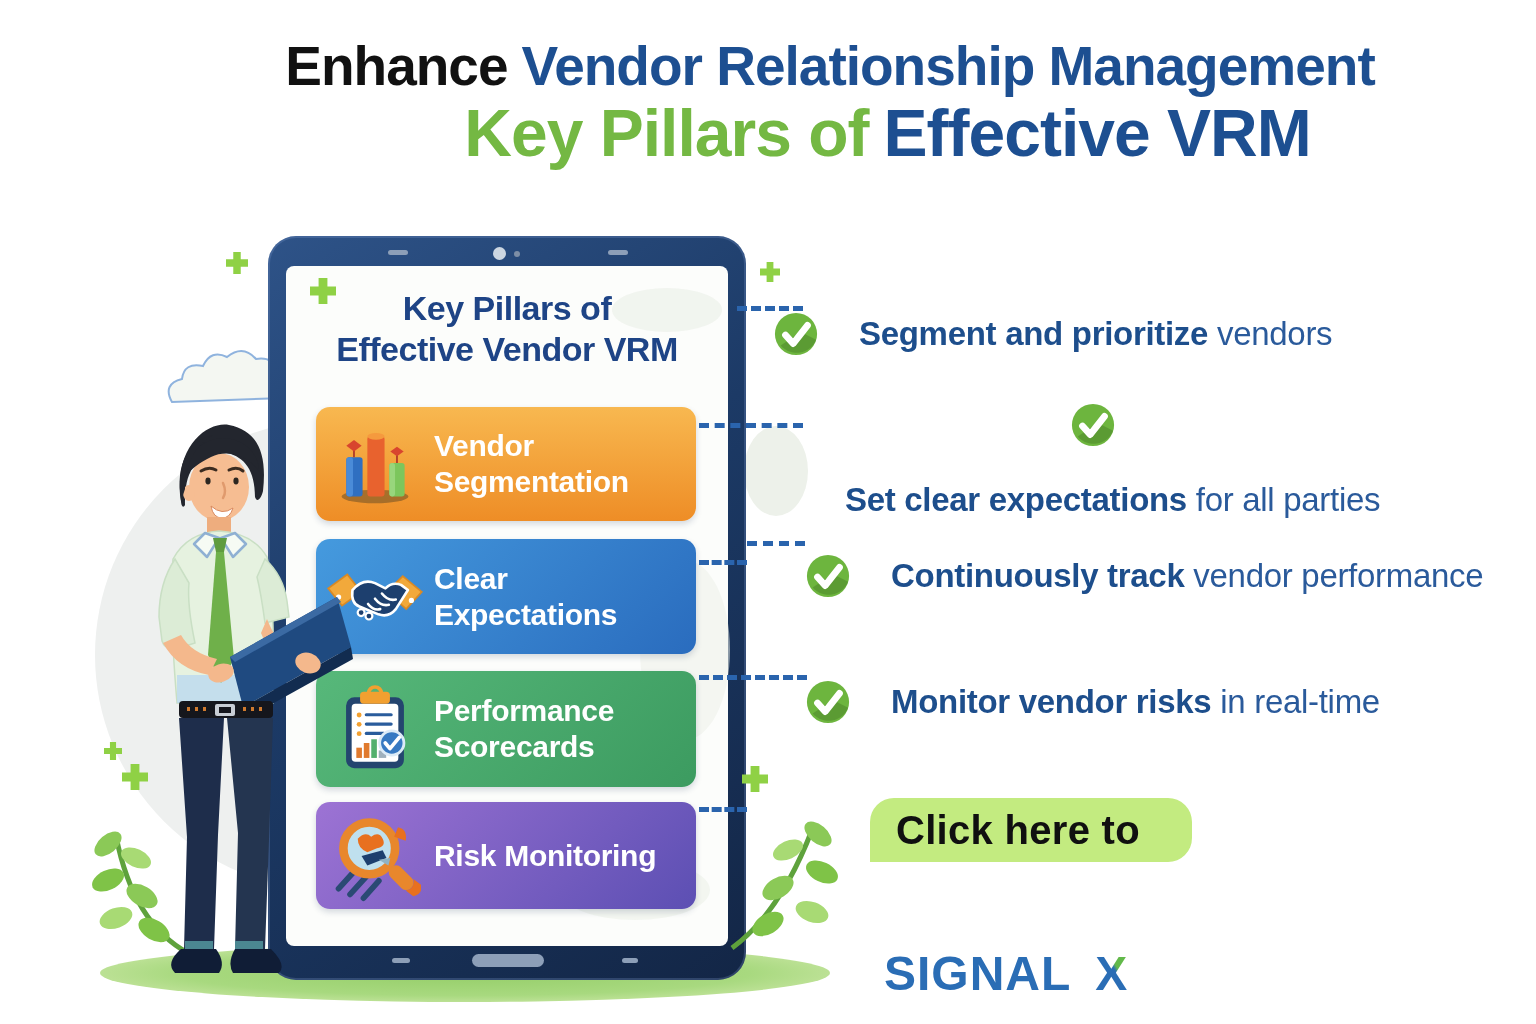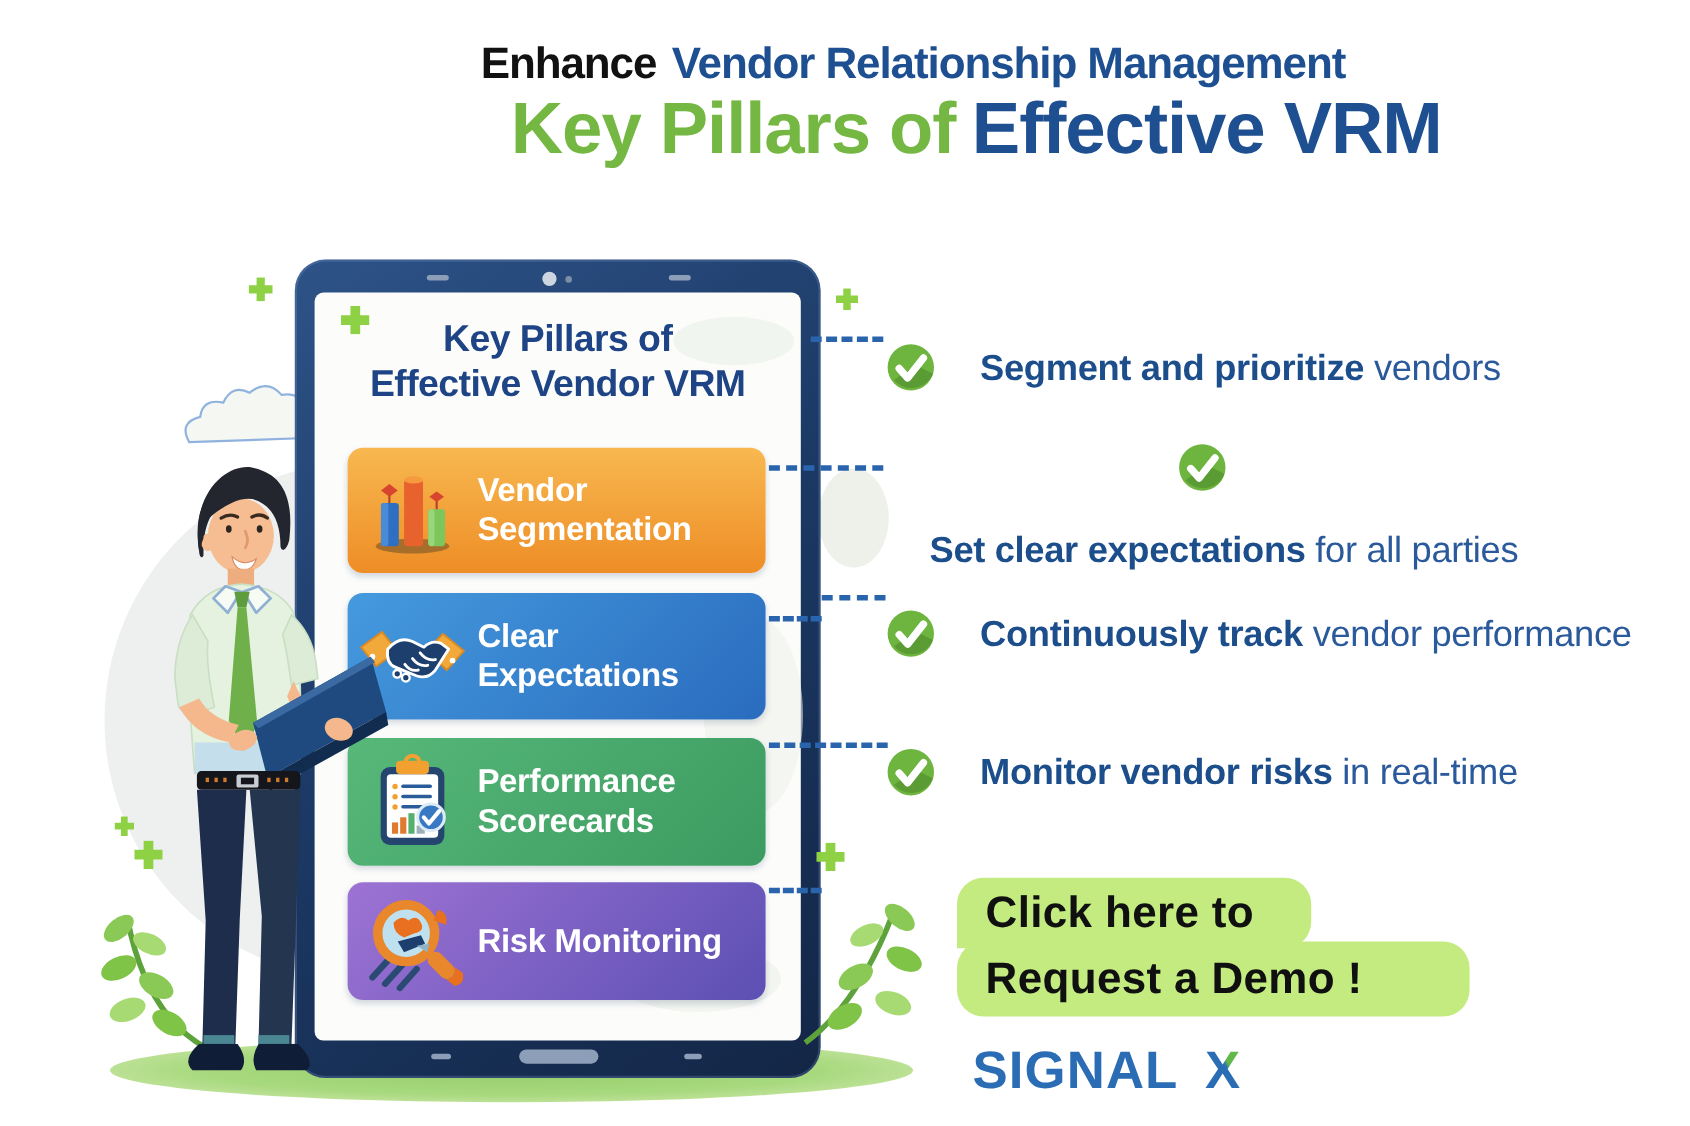--- a/index.html
+++ b/index.html
@@ -5,21 +5,21 @@
   html,body{margin:0;padding:0;}
   body{
     width:1536px;height:1024px;position:relative;overflow:hidden;
     background:#ffffff;
     font-family:"Liberation Sans", sans-serif;
   }
   .abs{position:absolute;}
 
   
   .hdr{left:130px;top:36px;width:1400px;text-align:center;line-height:1.1;}
-  .hdr-line1{font-size:40px;font-weight:700;letter-spacing:-1px;white-space:nowrap;}
+  .hdr-line1{font-size:55px;font-weight:700;letter-spacing:-1px;white-space:nowrap;}
   .hdr-line1 .lead{color:#111111;margin-right:14px;}
   .hdr-line1 .rest{color:#1d4f91;}
   .hdr-line2{font-size:66px;font-weight:700;letter-spacing:-1px;padding-left:115px;white-space:nowrap;}
   .hdr-line2 .lead{color:#74b843;margin-right:15px;}
   .hdr-line2 .rest{color:#1d4f91;}
 
   
   .bg-circle{left:95px;top:420px;width:470px;height:470px;border-radius:50%;background:#eef0ef;}
   .ground{left:100px;top:944px;width:730px;height:58px;border-radius:50%;
     background:radial-gradient(ellipse at center,#94cd68 0%,#a8d97f 55%,#cde8a8 85%,#e9f5d9 100%);}
@@ -218,21 +218,21 @@
   <div class="card-label">Risk Monitoring</div>
 </div>
 
 <div class="abs dash" style="left:737px;top:306px;width:66px;"></div>
 <div class="abs dash" style="left:699px;top:423px;width:104px;"></div>
 <div class="abs dash" style="left:699px;top:560px;width:48px;"></div>
 <div class="abs dash" style="left:747px;top:541px;width:58px;"></div>
 <div class="abs dash" style="left:699px;top:675px;width:108px;"></div>
 <div class="abs dash" style="left:699px;top:807px;width:48px;"></div>
 
-<div class="abs bullet" style="left:805px;top:282px;">
+<div class="abs bullet" style="left:773px;top:282px;">
   <svg width="46" height="46" viewBox="0 0 48 48">
     <circle cx="24" cy="24" r="22" fill="#6db53e"></circle>
     <path d="M8,36 a22,22 0 0 0 37,-6 l-16,-8 z" fill="#559330" opacity="0.75"></path>
     <path d="M13,25 l8,9 l15,-19" stroke="#ffffff" stroke-width="7" fill="none" stroke-linecap="round" stroke-linejoin="round"></path>
   </svg>
   <p class="txt"><b>Segment and prioritize</b><span> vendors</span></p>
 </div>
 <div class="abs bullet" style="left:805px;top:402px;flex-direction:column;">
   <svg width="46" height="46" viewBox="0 0 48 48">
     <circle cx="24" cy="24" r="22" fill="#6db53e"></circle>
@@ -253,21 +253,20 @@
   <svg width="46" height="46" viewBox="0 0 48 48">
     <circle cx="24" cy="24" r="22" fill="#6db53e"></circle>
     <path d="M8,36 a22,22 0 0 0 37,-6 l-16,-8 z" fill="#559330" opacity="0.75"></path>
     <path d="M13,25 l8,9 l15,-19" stroke="#ffffff" stroke-width="7" fill="none" stroke-linecap="round" stroke-linejoin="round"></path>
   </svg>
   <p class="txt"><b>Monitor vendor risks</b><span> in real-time</span></p>
 </div>
 
 <div class="abs cta">
   <div class="pill pill1">Click here to</div>
-  <div class="pill pill2">Request a Demo !</div>
 </div>
 
 <div class="abs logo">
   <span class="word">SIGNAL</span>
     <span class="mark">X</span>
 </div>
 
 <svg class="abs man" style="left:115px;top:405px;" width="240" height="580" viewBox="0 0 240 580">
 
   <path d="M66,96 C58,40 94,16 114,20 C144,26 152,50 148,86 C146,94 142,98 140,92 C140,66 130,52 112,48 C94,46 80,54 74,70 C70,80 70,92 70,100 C68,104 66,100 66,96 Z" fill="#23262e"></path>

